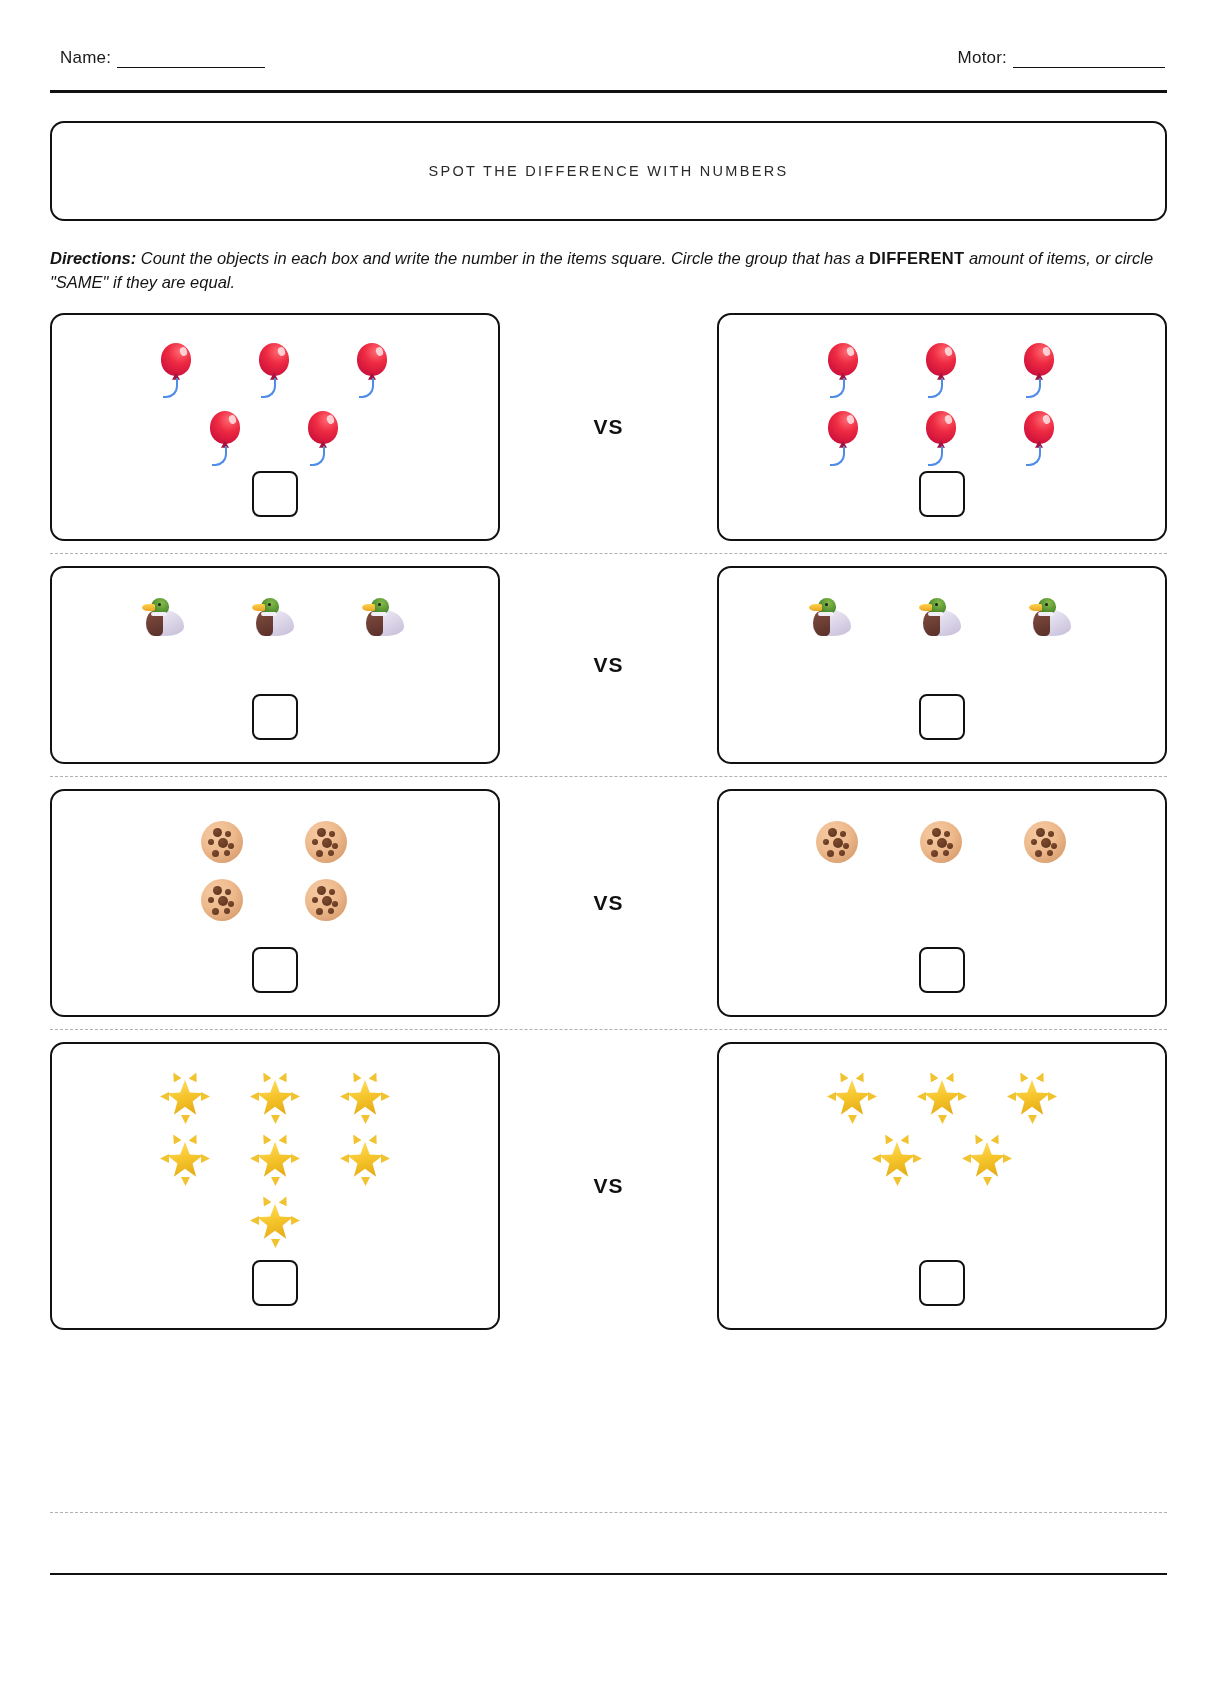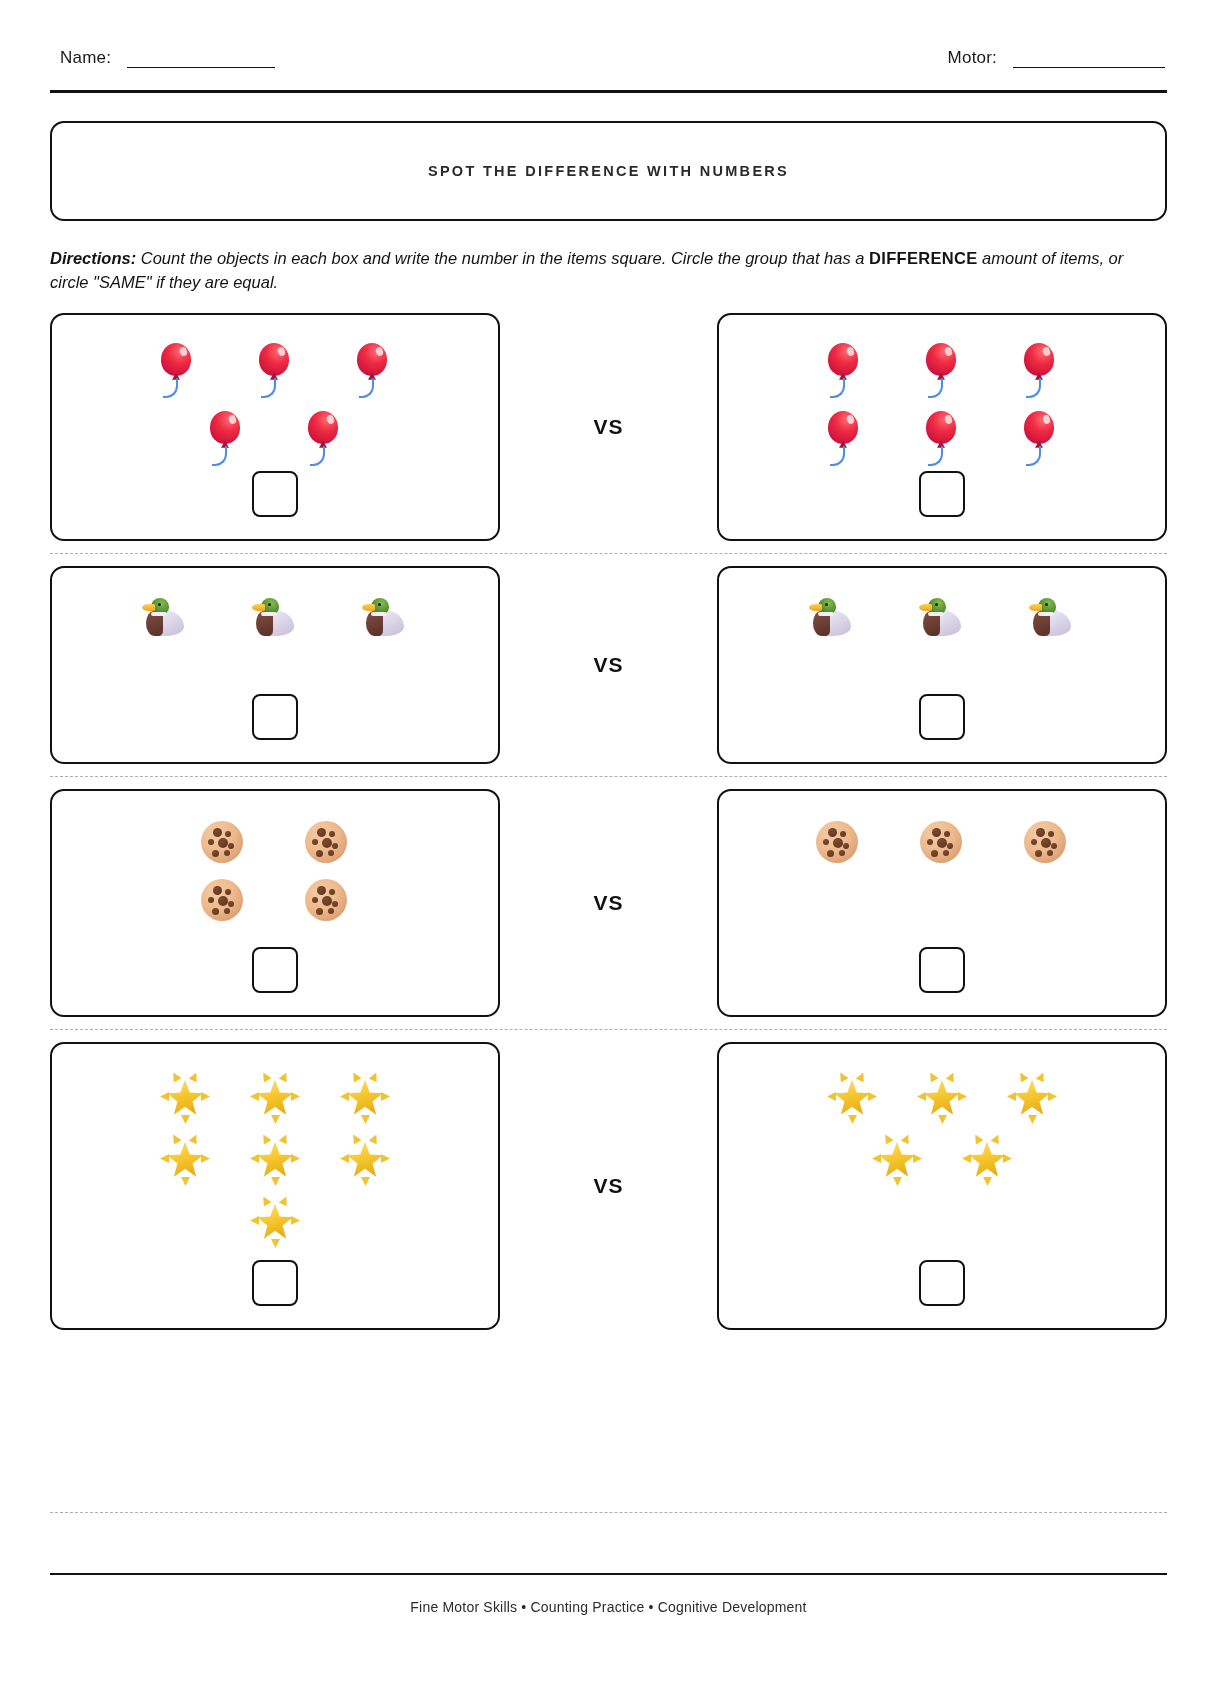--- a/index.html
+++ b/index.html
@@ -22,21 +22,21 @@
 
   
   .namedate {
     display: flex;
     justify-content: space-between;
     align-items: flex-end;
     font-size: 17px;
     color: #1a1a1a;
     padding: 0 2px 0 10px;
   }
-  .nd-group { display: flex; align-items: flex-end; gap: 16px; }
+  .nd-group { display: flex; align-items: flex-end; gap: 6px; }
   .nd-label { font-size: 17px; letter-spacing: .2px; }
   .nd-rule {
     display: inline-block;
     border-bottom: 1.6px solid #111;
     height: 14px;
   }
   .nd-rule.name { width: 148px; }
   .nd-rule.date { width: 152px; }
 
   .hdr-rule {
@@ -60,21 +60,20 @@
   .title-main {
     font-size: 27px;
     font-weight: bold;
     letter-spacing: 1.2px;
     color: #0d0d0d;
   }
   .title-sub {
     font-size: 14.5px;
     letter-spacing: 2.3px;
     color: #2a2a2a;
-    font-weight: bold;
   }
 
   
   .directions {
     margin-top: 26px;
     font-size: 16.5px;
     font-style: italic;
     line-height: 1.45;
     color: #141414;
     padding-right: 6px;
@@ -285,21 +284,21 @@
       <span class="nd-rule date"></span>
     </div>
   </div>
   <div class="hdr-rule"></div>
 
   <div class="title-card">
     <div class="title-sub">SPOT THE DIFFERENCE WITH NUMBERS</div>
   </div>
 
   <div class="directions">
-    <b>Directions:</b><span> Count the objects in each box and write the number in the items square. Circle the group that has a </span><span class="diff">DIFFERENCE</span><span> amount of items, or circle "SAME" if they are equal.</span>
+    <b>Directions:</b><span> Count the objects in each box and write the number in the items square. Circle the group that has a </span><span class="diff">DIFFERENT</span><span> amount of items, or circle "SAME" if they are equal.</span>
   </div>
 
   <div class="rows" id="rows-container">
       <div class="row">
         <div class="pane left">
           <div class="obj-box" style="height: 228px;">
             <div class="grid">
               <div class="grid-line" style="gap: 42px;">
                 <span class="obj balloon">
                   <span class="bulb"></span>
@@ -669,14 +668,13 @@
               </div>
             </div>
             <div class="answer-box"></div>
           </div>
         </div>
       </div>
     </div>
 
   <div class="bottom-sep"></div>
   <div class="footer-rule"></div>
-  <div class="footer-text">Fine Motor Skills • Counting Practice • Cognitive Development</div>
 </div>
 
 </body></html>

